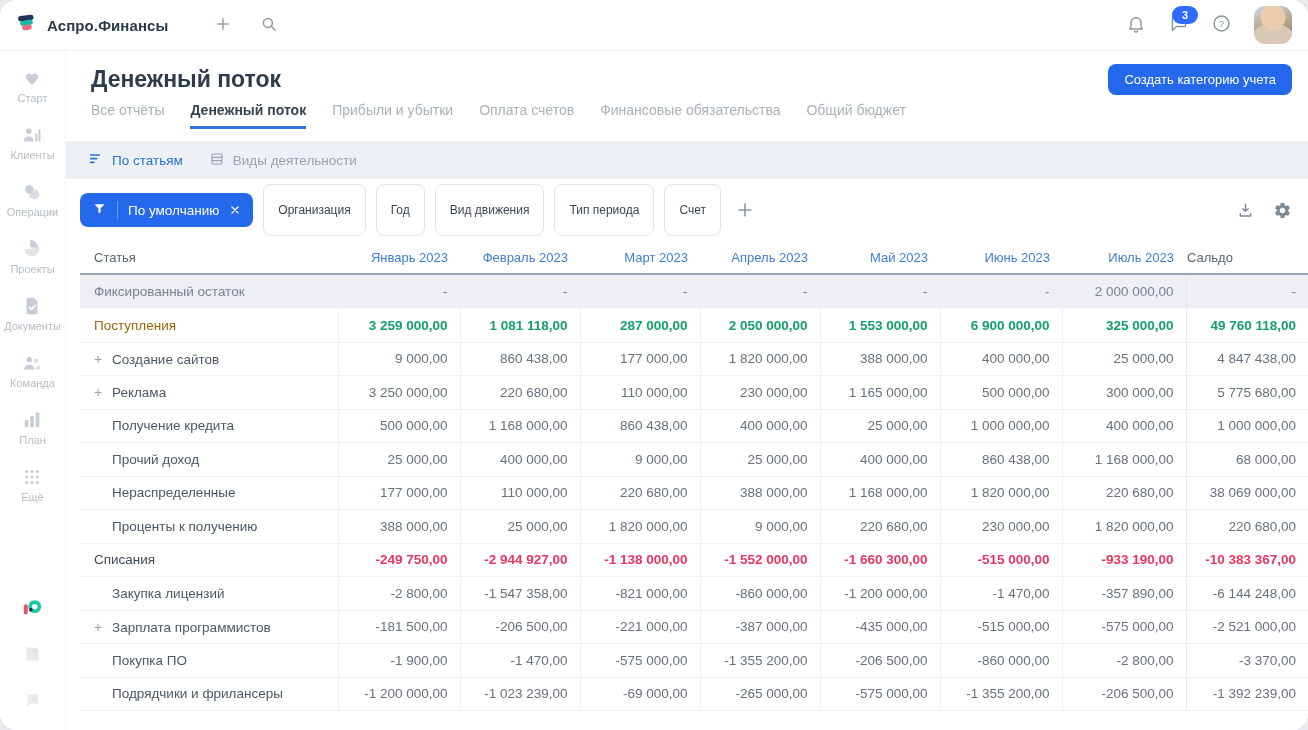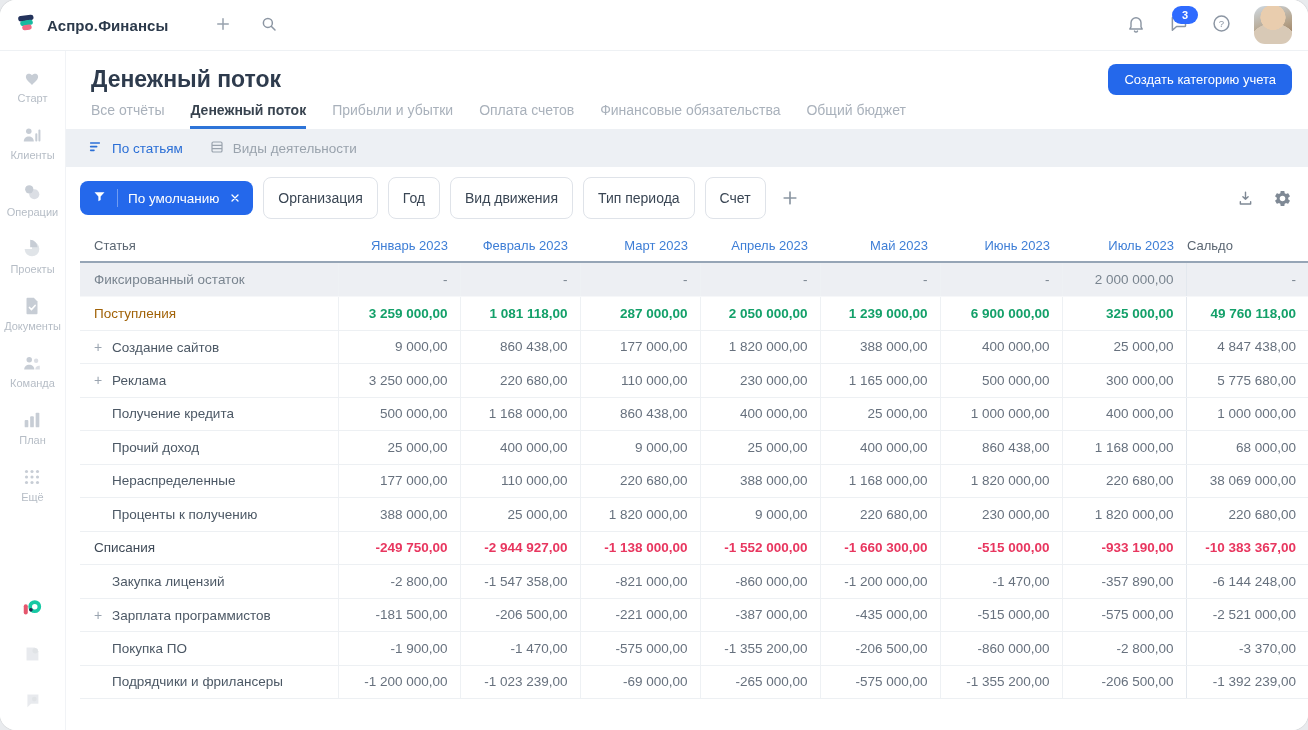--- a/index.html
+++ b/index.html
@@ -28,30 +28,30 @@
   .side-bottom .side-icon{width:24px;height:24px;}
   main{flex:1;display:flex;flex-direction:column;min-width:0;background:#fff;}
   
   .page-header{padding:13px 16px 0 25px;background:#fff;position:relative;}
   .page-title{font-size:23px;font-weight:700;color:#2e3b4d;line-height:30px;}
   .create-btn{position:absolute;top:13px;right:16px;height:31px;padding:0 16px;background:#2468eb;color:#fff;border:none;border-radius:8px;font-size:13px;font-family:inherit;cursor:pointer;}
   .tabs{display:flex;gap:26px;margin-top:8px;}
   .tab{font-size:14px;color:#a9b1bb;padding-bottom:8px;border-bottom:3px solid transparent;cursor:pointer;white-space:nowrap;}
   .tab.active{color:#38434f;font-weight:700;border-bottom-color:#2e74d8;}
   
-  .subtab-band{height:38px;background:#edf0f4;display:flex;align-items:center;gap:26px;padding-left:22px;}
+  .subtab-band{height:38px;background:#edf0f4;display:flex;align-items:center;gap:26px;padding-left:22px;margin-top:12px;}
   .subtab{display:flex;align-items:center;gap:8px;font-size:13.5px;cursor:pointer;color:#9aa3ad;}
   .subtab svg{width:16px;height:16px;}
   .subtab.active{color:#2b6fd6;font-weight:500;}
   
   .filterbar{height:62px;display:flex;align-items:center;padding:0 16px 0 14px;gap:10px;background:#fff;}
   .preset{display:flex;align-items:center;height:34px;background:#2468eb;border-radius:8px;color:#fff;font-size:13.5px;cursor:pointer;padding:0 12px;gap:10px;}
   .preset .divider{width:1px;height:18px;background:rgba(255,255,255,.35);}
   .preset .close{display:flex;align-items:center;}
-  .chip{height:42px;display:flex;align-items:center;padding:0 14px;border:1px solid #dfe3e9;border-radius:8px;background:#fff;font-size:14px;color:#3a4654;cursor:pointer;white-space:nowrap;}
+  .chip{height:52px;display:flex;align-items:center;padding:0 14px;border:1px solid #dfe3e9;border-radius:8px;background:#fff;font-size:12px;color:#3a4654;cursor:pointer;white-space:nowrap;}
   .add-filter{margin-left:4px;color:#8b96a2;cursor:pointer;display:flex;}
   .filter-actions{margin-left:auto;display:flex;align-items:center;gap:18px;color:#7f8995;}
   
   .table-wrap{flex:1;overflow:hidden;}
   table{width:1228px;margin-left:14px;border-collapse:collapse;table-layout:fixed;}
   th{height:30px;font-weight:400;font-size:13px;vertical-align:middle;border-bottom:2px solid #96a5b6;white-space:nowrap;}
   th.lbl{text-align:left;padding-left:14px;color:#5b6672;}
   th.month{text-align:right;padding-right:12px;color:#3e7ed6;cursor:pointer;}
   th.saldo-h{text-align:left;padding-right:12px;color:#5b6672;}
   td{height:32.5px;font-size:13.5px;color:#67717e;text-align:right;padding:0 12px 0 0;border-bottom:1px solid #edf0f3;white-space:nowrap;}
@@ -333,21 +333,21 @@
                 <td class="num">-</td>
                 <td class="num">2 000 000,00</td>
                 <td class="num saldo">-</td>
               </tr>
               <tr class="income">
                 <td class="lbl"><span>Поступления</span></td>
                 <td class="num">3 259 000,00</td>
                 <td class="num">1 081 118,00</td>
                 <td class="num">287 000,00</td>
                 <td class="num">2 050 000,00</td>
-                <td class="num">1 239 000,00</td>
+                <td class="num">1 553 000,00</td>
                 <td class="num">6 900 000,00</td>
                 <td class="num">325 000,00</td>
                 <td class="num saldo">49 760 118,00</td>
               </tr>
               <tr>
                 <td class="lbl"><span class="plus">+</span><span>Создание сайтов</span></td>
                 <td class="num">9 000,00</td>
                 <td class="num">860 438,00</td>
                 <td class="num">177 000,00</td>
                 <td class="num">1 820 000,00</td>

